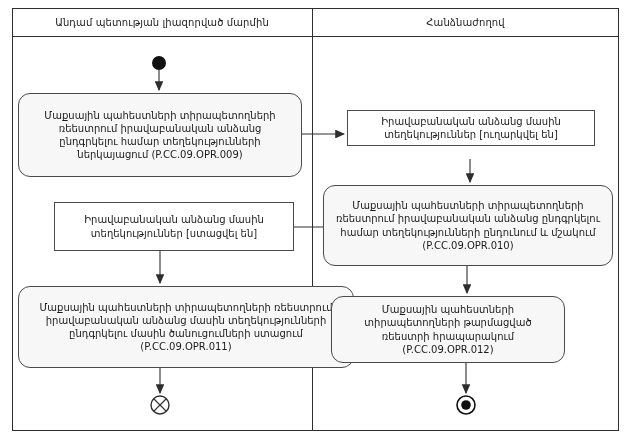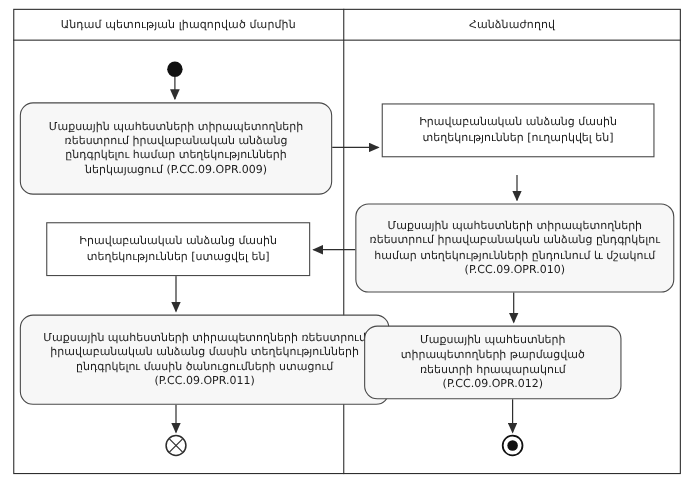--- a/index.html
+++ b/index.html
@@ -16,23 +16,23 @@
   }
   .lane-header.left{left:12px;width:300px;}
   .lane-header.right{left:313px;width:305px;}
   .node{
     position:absolute;display:flex;align-items:center;justify-content:center;
     text-align:center;font-size:10px;line-height:1.32;box-sizing:border-box;padding:4px 10px;
   }
   .activity{background:#f7f7f7;border:1px solid #4a4a4a;border-radius:12px;}
   .object{background:#ffffff;border:1px solid #4a4a4a;}
   .n-opr009{left:18px;top:93px;width:284px;height:84px;}
-  .n-info-sent{left:347px;top:94px;width:248px;height:49px;}
+  .n-info-sent{left:347px;top:110px;width:248px;height:36px;}
   .n-opr010{left:323px;top:185px;width:290px;height:81px;}
-  .n-info-received{left:42px;top:202px;width:240px;height:49px;}
+  .n-info-received{left:54px;top:202px;width:240px;height:49px;}
   .n-opr011{left:18px;top:286px;width:336px;height:82px;}
   .n-opr012{left:331px;top:296px;width:234px;height:67px;}
   .connectors{position:absolute;left:0;top:0;width:629px;height:442px;pointer-events:none;}
   .connectors line{stroke:#2e2e2e;stroke-width:1.1;}
 </style>
 </head>
 <body>
 
 <div class="diagram">
 

